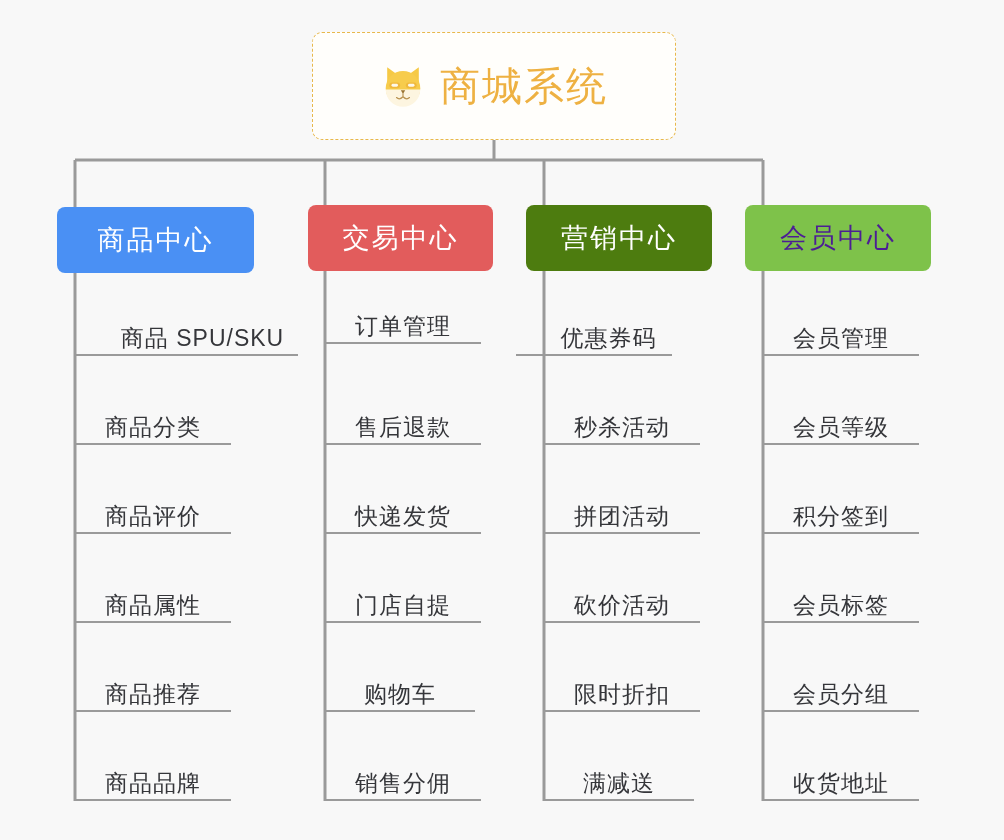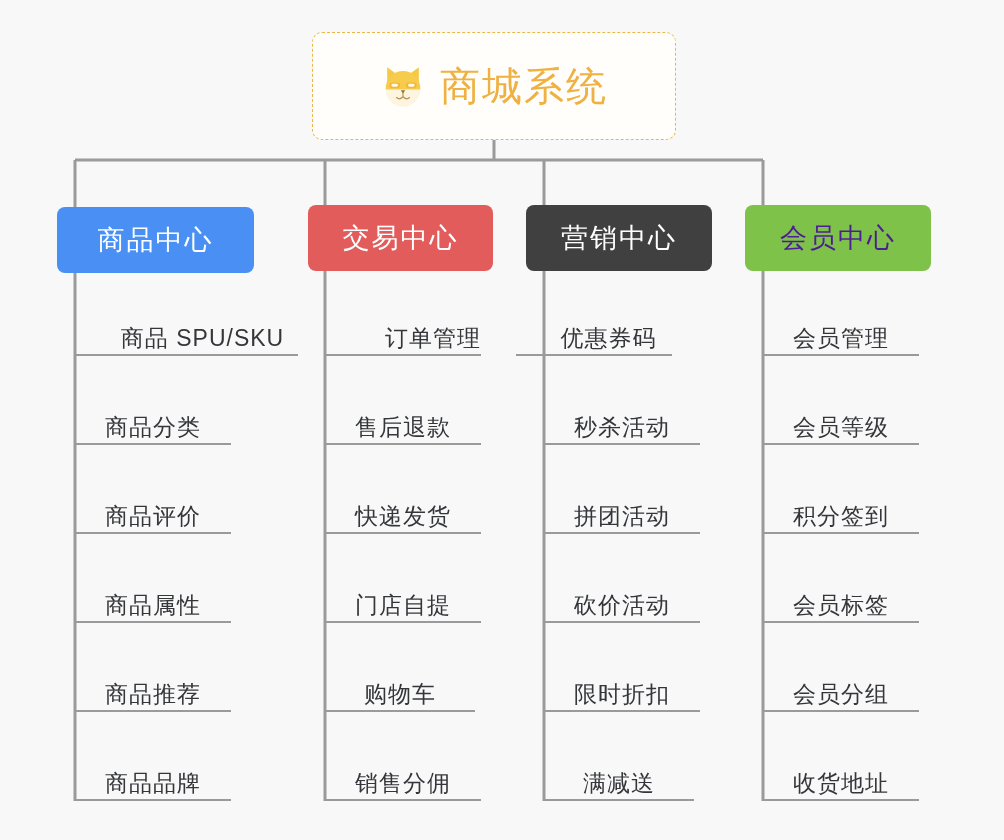--- a/index.html
+++ b/index.html
@@ -153,39 +153,39 @@
       </div>
       <div class="leaf-item" style="left: 75px; top: 668px; width: 156px; border-bottom-color: rgb(154, 154, 154);">
         <span class="leaf-label">商品推荐</span>
       </div>
       <div class="leaf-item" style="left: 75px; top: 757px; width: 156px; border-bottom-color: rgb(154, 154, 154);">
         <span class="leaf-label">商品品牌</span>
       </div>
       <div class="cat-box" style="left: 308px; top: 205px; width: 185px; background: rgb(226, 92, 92); color: rgb(255, 255, 255);">
         <span>交易中心</span>
       </div>
-      <div class="leaf-item" style="left: 325px; top: 312px; width: 156px; border-bottom-color: rgb(154, 154, 154); justify-content: flex-end;">
+      <div class="leaf-item" style="left: 325px; top: 300px; width: 156px; border-bottom-color: rgb(154, 154, 154);">
         <span class="leaf-label">订单管理</span>
       </div>
       <div class="leaf-item" style="left: 325px; top: 401px; width: 156px; border-bottom-color: rgb(154, 154, 154);">
         <span class="leaf-label">售后退款</span>
       </div>
       <div class="leaf-item" style="left: 325px; top: 490px; width: 156px; border-bottom-color: rgb(154, 154, 154);">
         <span class="leaf-label">快递发货</span>
       </div>
       <div class="leaf-item" style="left: 325px; top: 579px; width: 156px; border-bottom-color: rgb(154, 154, 154);">
         <span class="leaf-label">门店自提</span>
       </div>
       <div class="leaf-item" style="left: 325px; top: 668px; width: 150px; border-bottom-color: rgb(154, 154, 154);">
         <span class="leaf-label">购物车</span>
       </div>
       <div class="leaf-item" style="left: 325px; top: 757px; width: 156px; border-bottom-color: rgb(154, 154, 154);">
         <span class="leaf-label">销售分佣</span>
       </div>
-      <div class="cat-box" style="left: 526px; top: 205px; width: 186px; background: #404040; color: rgb(255, 255, 255);">
+      <div class="cat-box" style="left: 526px; top: 205px; width: 186px; background: #4d7c0f; color: rgb(255, 255, 255);">
         <span>营销中心</span>
       </div>
       <div class="leaf-item" style="left: 516px; top: 312px; width: 156px; border-bottom-color: rgb(154, 154, 154); padding-left: 29px;">
         <span class="leaf-label">优惠券码</span>
       </div>
       <div class="leaf-item" style="left: 544px; top: 401px; width: 156px; border-bottom-color: rgb(154, 154, 154); text-align: center;">
         <span class="leaf-label">秒杀活动</span>
       </div>
       <div class="leaf-item" style="left: 544px; top: 490px; width: 156px; border-bottom-color: rgb(154, 154, 154);">
         <span class="leaf-label">拼团活动</span>

